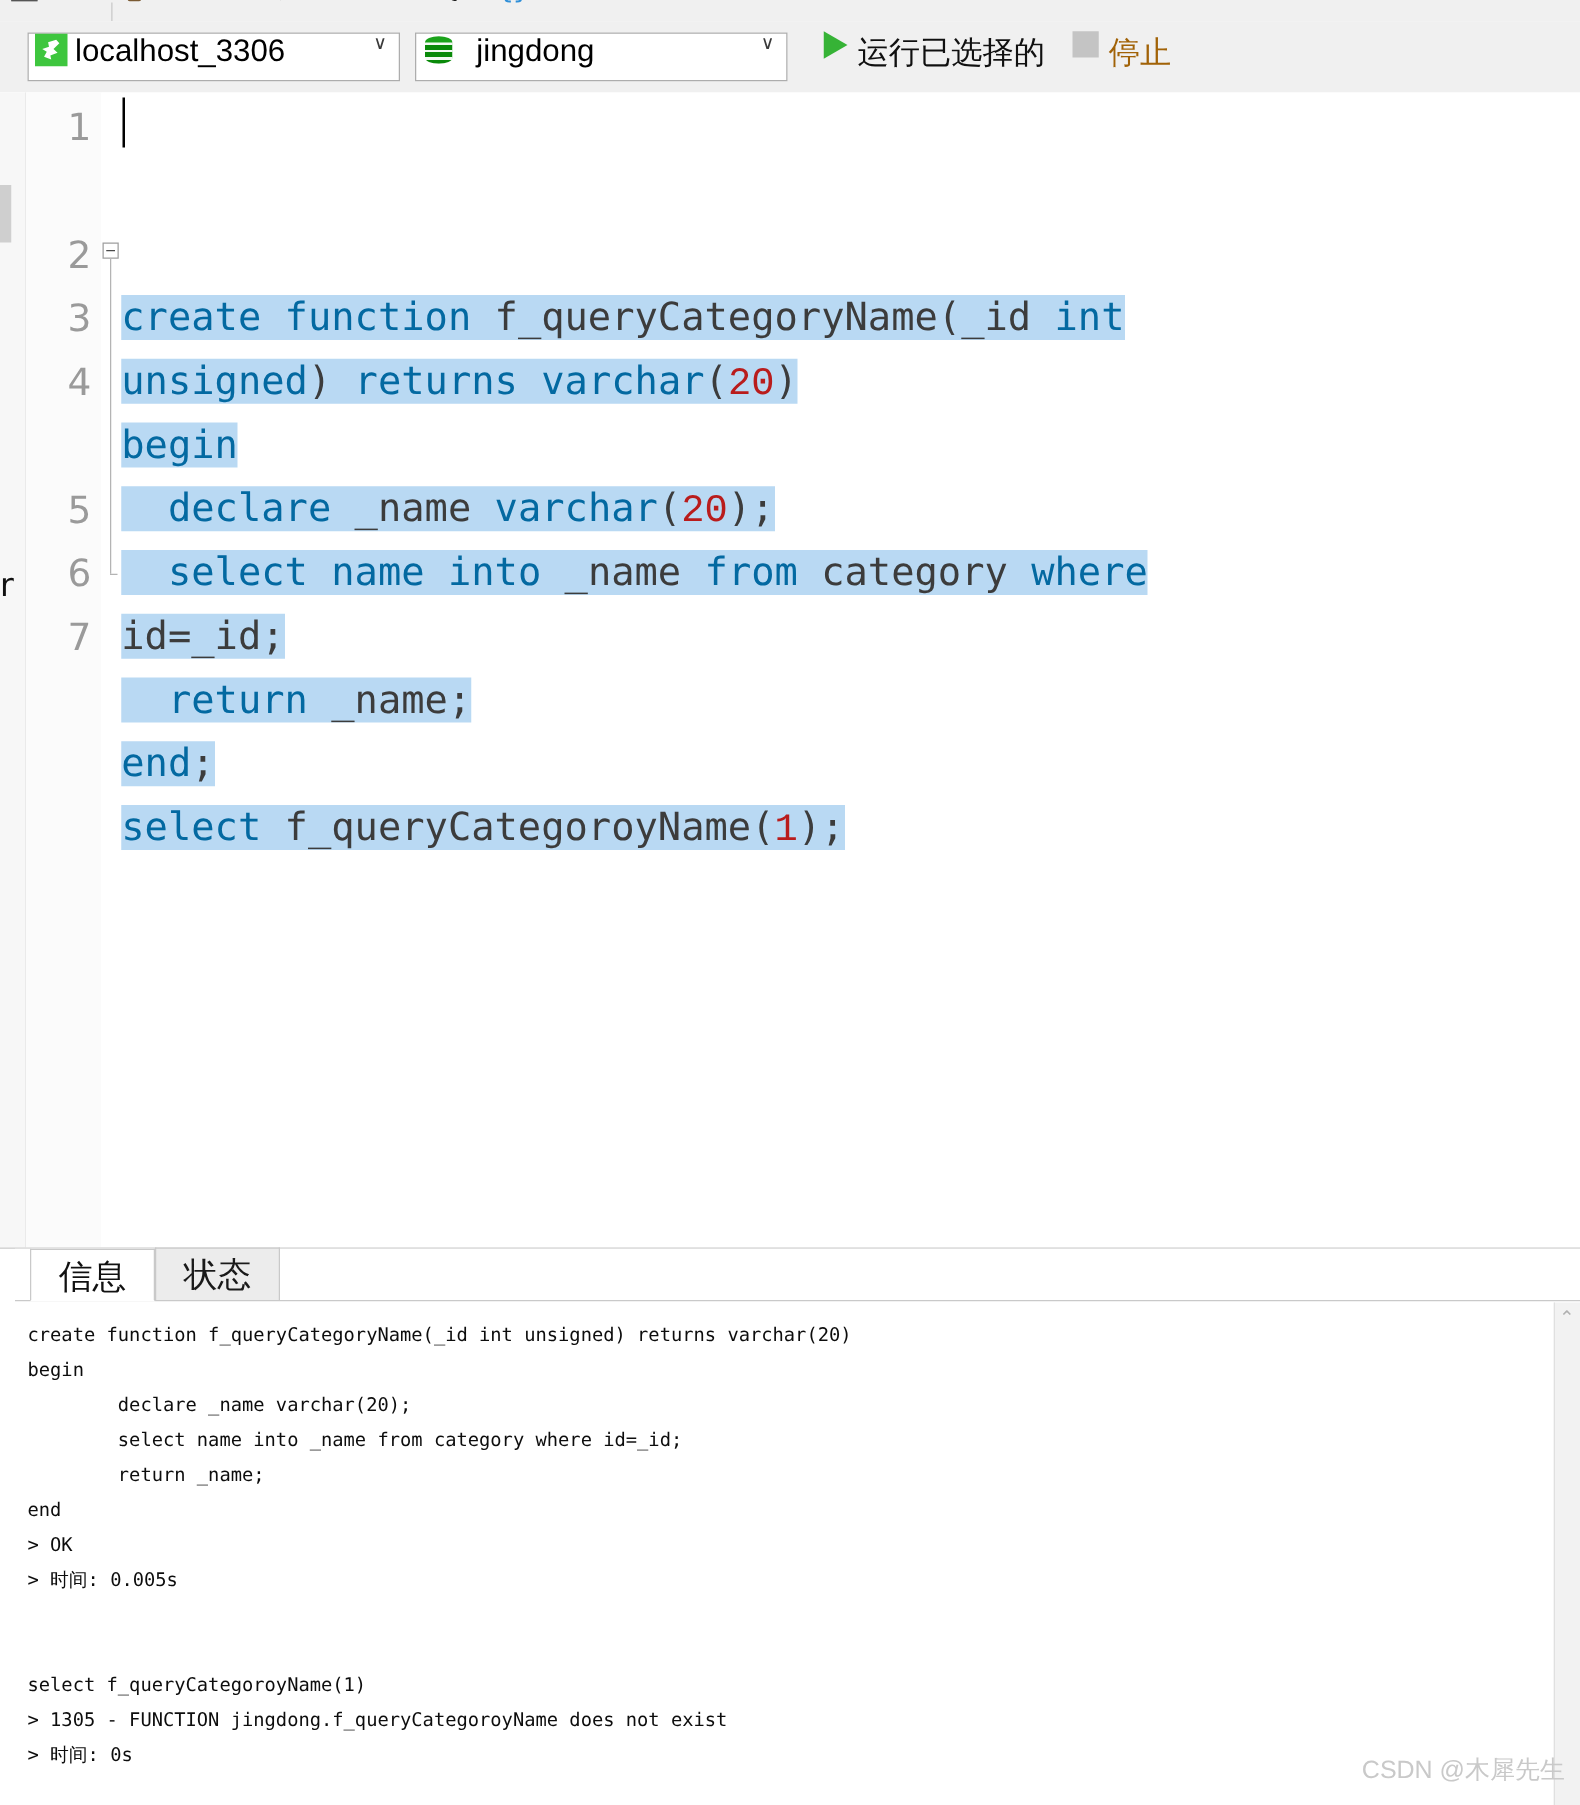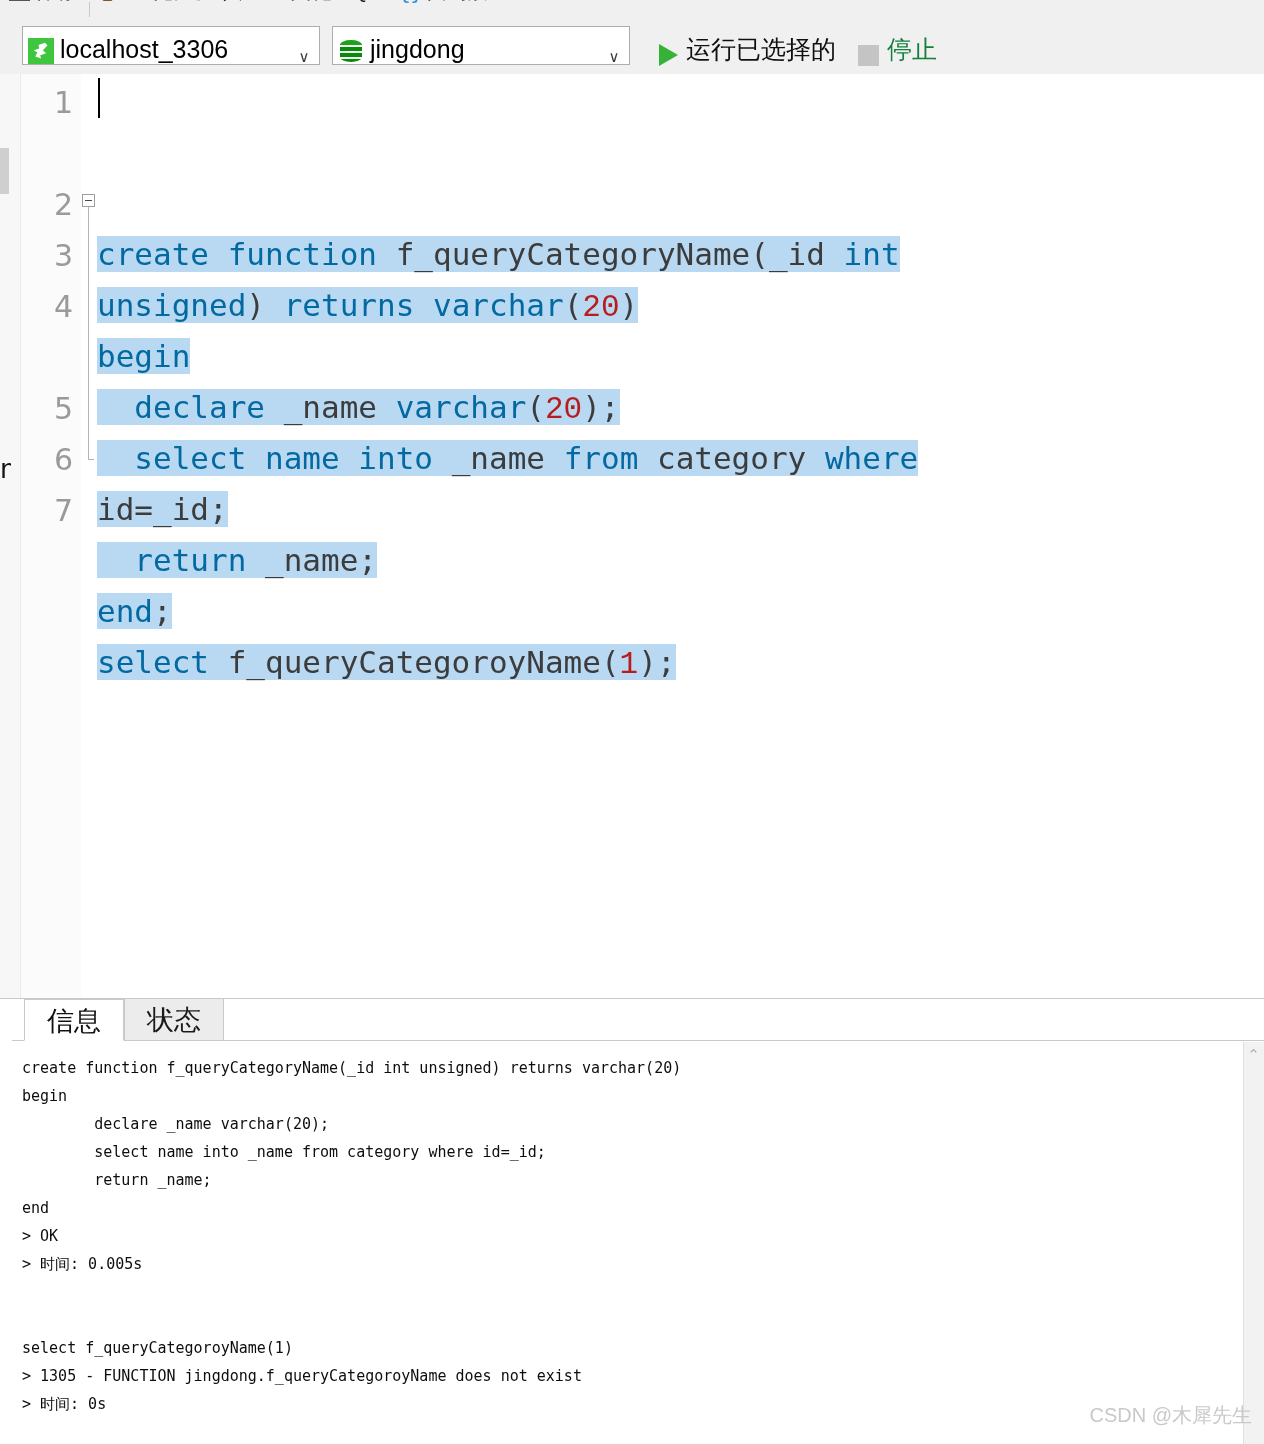--- a/index.html
+++ b/index.html
@@ -102,26 +102,26 @@
     display: flex;
     align-items: center;
     padding-left: 22px;
     box-sizing: border-box;
   }
   .combo {
     height: 39px;
     background: #fff;
     border: 1px solid #adadad;
     display: flex;
-    align-items: flex-end;
+    align-items: flex-start;
     box-sizing: border-box;
     padding: 0 4px 0 5px;
   }
   #combo-connection { width: 298px; }
-  #combo-database  { width: 298px; margin-left: 12px; }
+  #combo-database  { width: 298px; margin-left: 12px; gap: 11px; }
   .combo-label {
     flex: 1;
     font-size: 25px;
     line-height: 29px;
     color: #000;
     white-space: nowrap;
     overflow: hidden;
     padding-left: 6px;
   }
   .combo-caret {
@@ -171,29 +171,29 @@
   }
 
   .run-group {
     display: flex;
     align-items: center;
     margin-left: 18px;
     gap: 0;
   }
   .run-btn {
     display: flex;
-    align-items: flex-end;
+    align-items: flex-start;
     gap: 8px;
     padding: 0 11px;
     height: 41px;
     font-size: 25px;
     color: #101010;
     white-space: nowrap;
   }
-  .run-btn.disabled { color: #15803d; }
+  .run-btn.disabled { color: #a16207; }
   .ic-play {
     width: 0; height: 0;
     border-left: 19px solid #36b336;
     border-top: 11px solid transparent;
     border-bottom: 11px solid transparent;
     flex: none;
   }
   .ic-stop {
     width: 21px; height: 21px;
     background: #c4c4c4;

